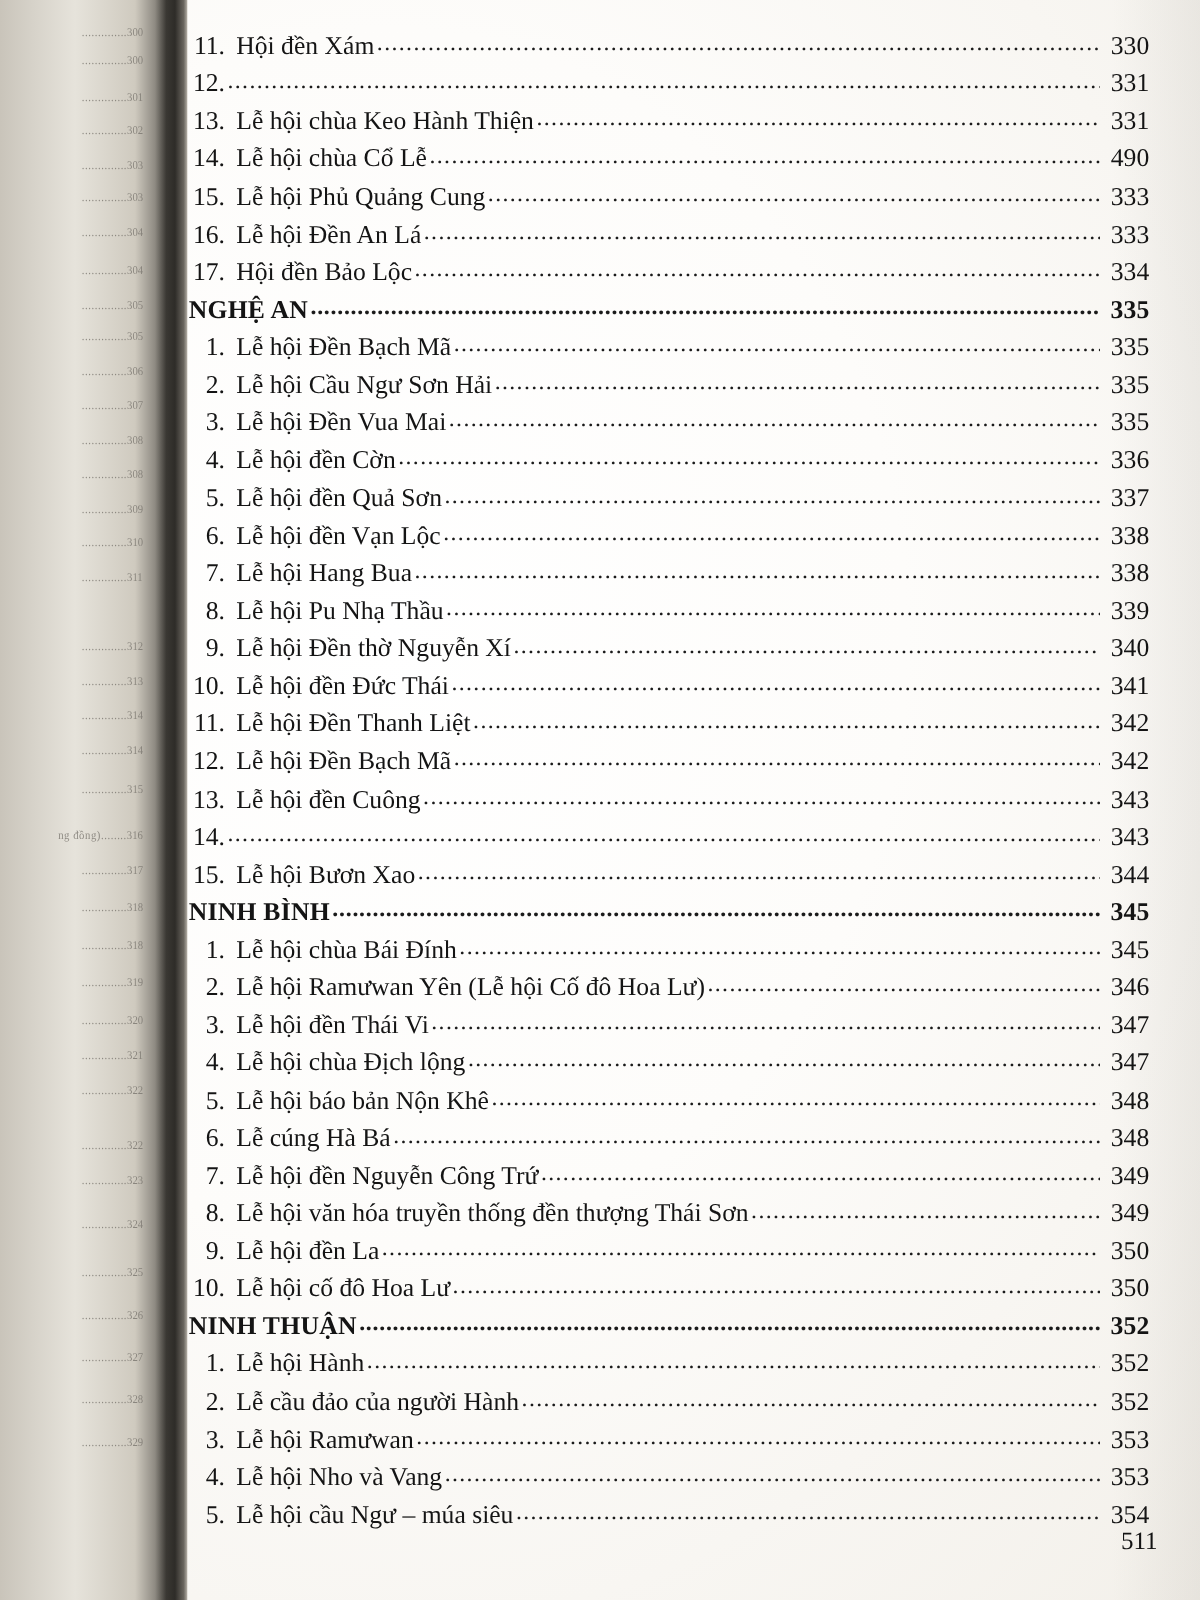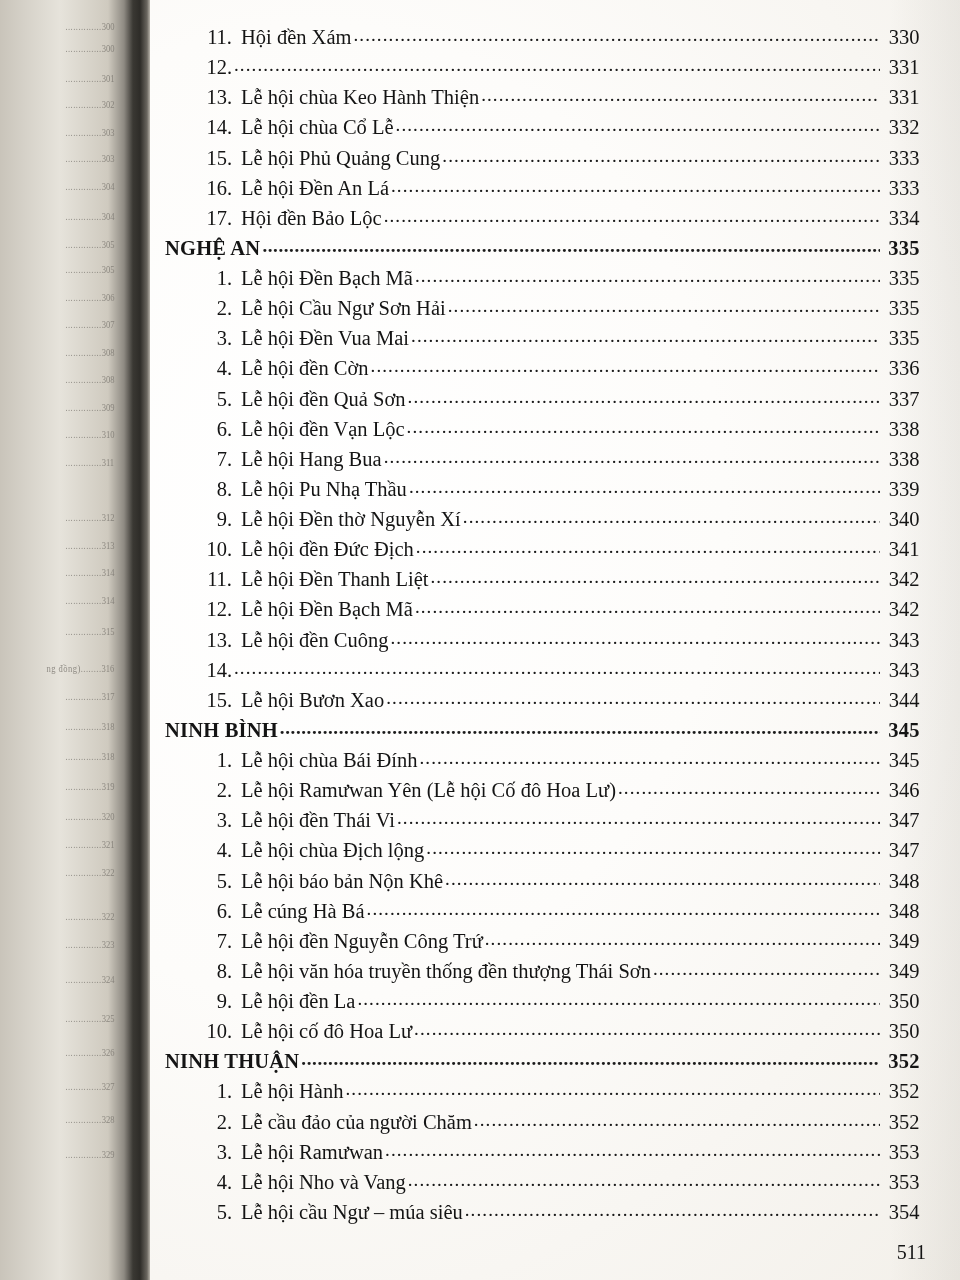--- a/index.html
+++ b/index.html
@@ -124,37 +124,37 @@
     letter-spacing: 1.1px;
     font-size: 19px;
   }
   .row .page-no {
     flex: 0 0 auto;
     text-align: center;
     min-width: 44px;
   }
 
   
-  .lvl-item { padding-left: 52px; }
+  .lvl-item { }
   .lvl-item .num { width: 30px; }
   .lvl-item .title { padding-left: 9px; }
 
   .lvl-head {
     padding-left: 1px;
     font-weight: bold;
     letter-spacing: 0.2px;
   }
-  .lvl-head .title { padding-left: 14px; }
+  .lvl-head .title { padding-left: 0; }
   .lvl-head .leader { font-weight: bold; letter-spacing: 0.6px; }
   .lvl-head .page-no { font-weight: bold; }
 
   .folio {
     position: absolute;
     right: 34px;
-    bottom: 16px;
+    bottom: 35px;
     font-size: 20px;
     color: #141414;
   }
 
   
   .right-shade {
     position: absolute;
     right: 0; top: 0; bottom: 0;
     width: 70px;
     background: linear-gradient(to right, rgba(0,0,0,0) 0%, rgba(120,115,105,0.10) 100%);
@@ -228,21 +228,21 @@
           <li class="row lvl-item">
             <span class="num">13.</span>
             <span class="title">Lễ hội chùa Keo Hành Thiện</span>
             <span class="leader">............................................................................................................................................................................................................................</span>
             <span class="page-no">331</span>
           </li>
           <li class="row lvl-item">
             <span class="num">14.</span>
             <span class="title">Lễ hội chùa Cổ Lễ</span>
             <span class="leader">............................................................................................................................................................................................................................</span>
-            <span class="page-no">332</span>
+            <span class="page-no">490</span>
           </li>
           <li class="row lvl-item">
             <span class="num">15.</span>
             <span class="title">Lễ hội Phủ Quảng Cung</span>
             <span class="leader">............................................................................................................................................................................................................................</span>
             <span class="page-no">333</span>
           </li>
           <li class="row lvl-item">
             <span class="num">16.</span>
             <span class="title">Lễ hội Đền An Lá</span>
@@ -309,21 +309,21 @@
             <span class="page-no">339</span>
           </li>
           <li class="row lvl-item">
             <span class="num">9.</span>
             <span class="title">Lễ hội Đền thờ Nguyễn Xí</span>
             <span class="leader">............................................................................................................................................................................................................................</span>
             <span class="page-no">340</span>
           </li>
           <li class="row lvl-item">
             <span class="num">10.</span>
-            <span class="title">Lễ hội đền Đức Địch</span>
+            <span class="title">Lễ hội đền Đức Thái</span>
             <span class="leader">............................................................................................................................................................................................................................</span>
             <span class="page-no">341</span>
           </li>
           <li class="row lvl-item">
             <span class="num">11.</span>
             <span class="title">Lễ hội Đền Thanh Liệt</span>
             <span class="leader">............................................................................................................................................................................................................................</span>
             <span class="page-no">342</span>
           </li>
           <li class="row lvl-item">
@@ -420,21 +420,21 @@
             <span class="page-no">352</span>
           </li>
           <li class="row lvl-item">
             <span class="num">1.</span>
             <span class="title">Lễ hội Hành</span>
             <span class="leader">............................................................................................................................................................................................................................</span>
             <span class="page-no">352</span>
           </li>
           <li class="row lvl-item">
             <span class="num">2.</span>
-            <span class="title">Lễ cầu đảo của người Chăm</span>
+            <span class="title">Lễ cầu đảo của người Hành</span>
             <span class="leader">............................................................................................................................................................................................................................</span>
             <span class="page-no">352</span>
           </li>
           <li class="row lvl-item">
             <span class="num">3.</span>
             <span class="title">Lễ hội Ramưwan</span>
             <span class="leader">............................................................................................................................................................................................................................</span>
             <span class="page-no">353</span>
           </li>
           <li class="row lvl-item">

